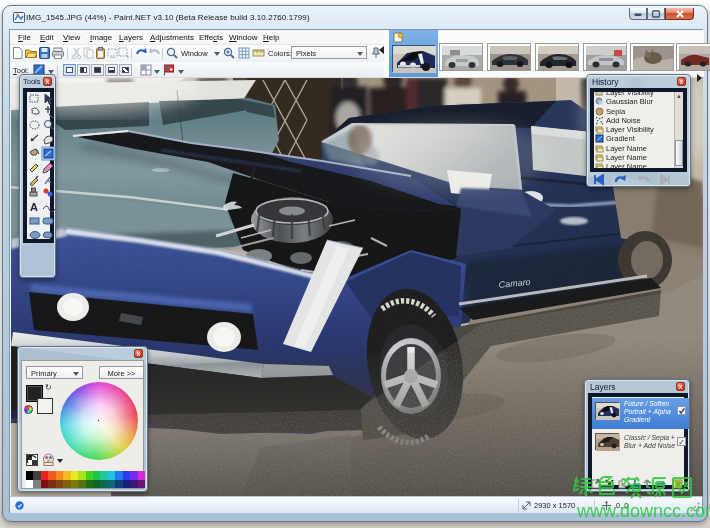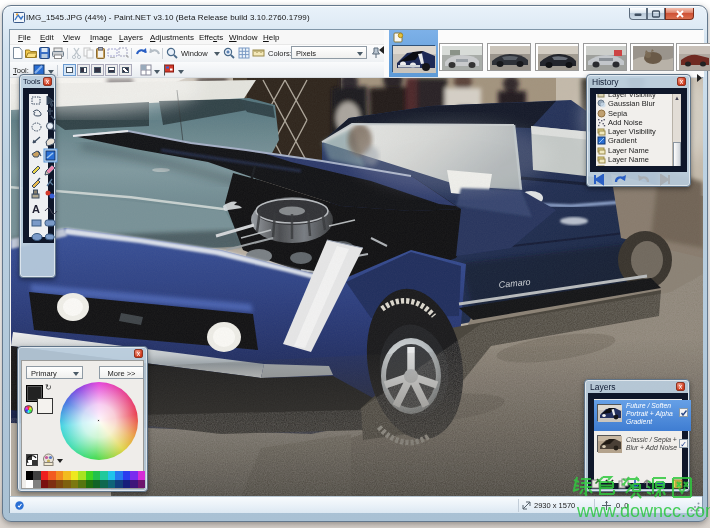--- a/index.html
+++ b/index.html
@@ -30,21 +30,21 @@
 #selthumb{position:absolute;left:5px;top:0;width:49px;height:47px;background:linear-gradient(180deg,#7db1e8,#5e9ad6)}
 #selthumb .timg{position:absolute;left:3px;top:15px;width:43px;height:27px;background:#fff;border:1px solid #30537a}
 
 #canvas{position:absolute;left:1px;top:48px;width:692px;height:418px;background:#b9b1a6;overflow:hidden}
 
 #status{position:absolute;left:0;top:466px;width:100%;height:17px;background:linear-gradient(180deg,#f8fbfd 0%,#e9f1f8 55%,#dce8f2 100%);border-top:1px solid #b7c6d3;font-size:7.5px;color:#1a1a1a}
 
 .panel{position:absolute;border-radius:4px;background:rgba(186,205,221,.92);border:1px solid #5f7387;box-shadow:0 2px 5px rgba(0,0,0,.4), inset 0 0 0 1px rgba(255,255,255,.55)}
 .ptitle{position:absolute;left:0;top:0;width:100%;height:13px;font-size:8.5px;color:#0d1830;padding:2px 0 0 5px}
 .pclose{position:absolute;top:2px;width:9px;height:9px;border-radius:2px;background:radial-gradient(circle at 35% 30%,#f5a08c,#ce3a1d 70%);border:1px solid #8d3322;color:#fff;font-size:7px;line-height:7px;text-align:center}
-.pbody{position:absolute;left:3px;background:#f1efec;border:6px solid #0f172a}
+.pbody{position:absolute;left:3px;background:#f1efec;border:4px solid #0f172a}
 .hrow{position:relative;height:9.3px;font-size:7.5px;color:#1c1c1c;white-space:nowrap}
 .hrow svg{position:absolute;left:1px;top:0}
 .hrow span{position:absolute;left:12px;top:0}
 .dd{position:absolute;height:13px;background:linear-gradient(180deg,#fff,#f0f0ee);border:1px solid #8f9aa4;font-size:7.5px;color:#222;padding:2px 0 0 4px}
 .dd .ar{position:absolute;right:3px;top:5px;width:0;height:0;border-left:3px solid transparent;border-right:3px solid transparent;border-top:4px solid #4a5a66}
 .swcell{width:7.45px;height:8.6px;display:inline-block;vertical-align:top}
 .tbicon{position:absolute;top:2px}
 .tbsep{position:absolute;top:3px;width:1px;height:11px;background:#c9cfd6}
 #wmark{position:absolute;z-index:60;pointer-events:none}
 #wmark2{position:absolute;z-index:60;color:rgba(40,200,60,.85);font-size:18px}

